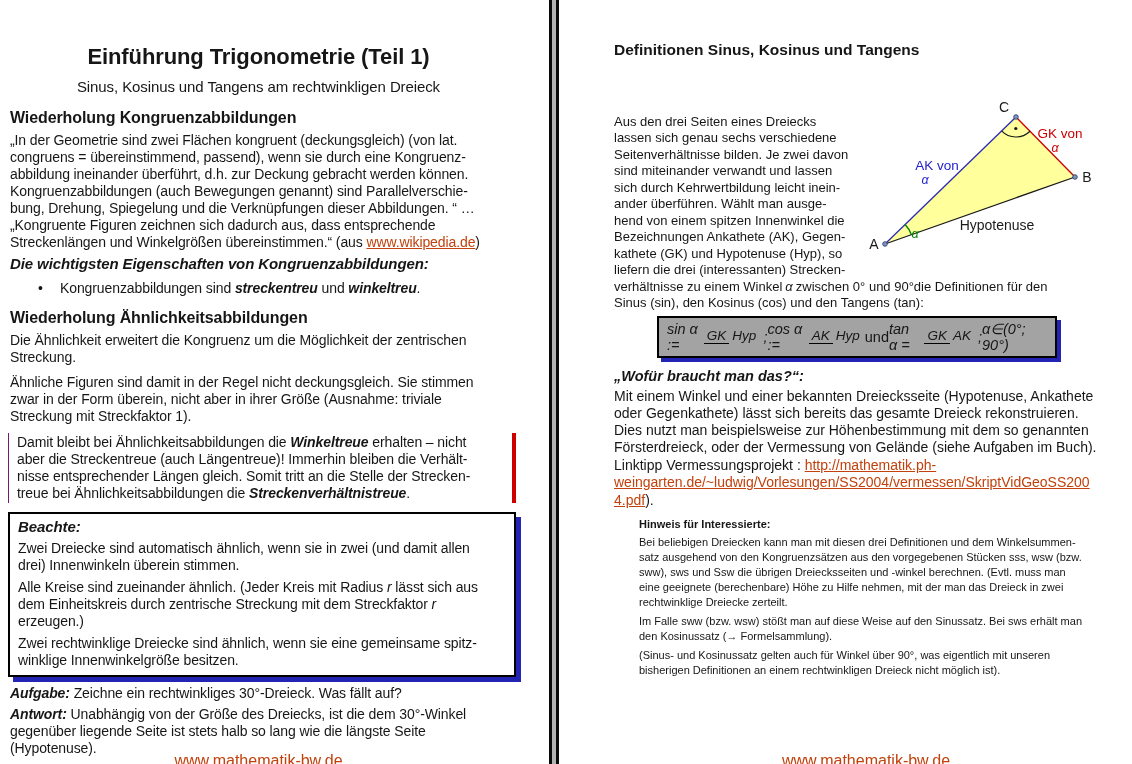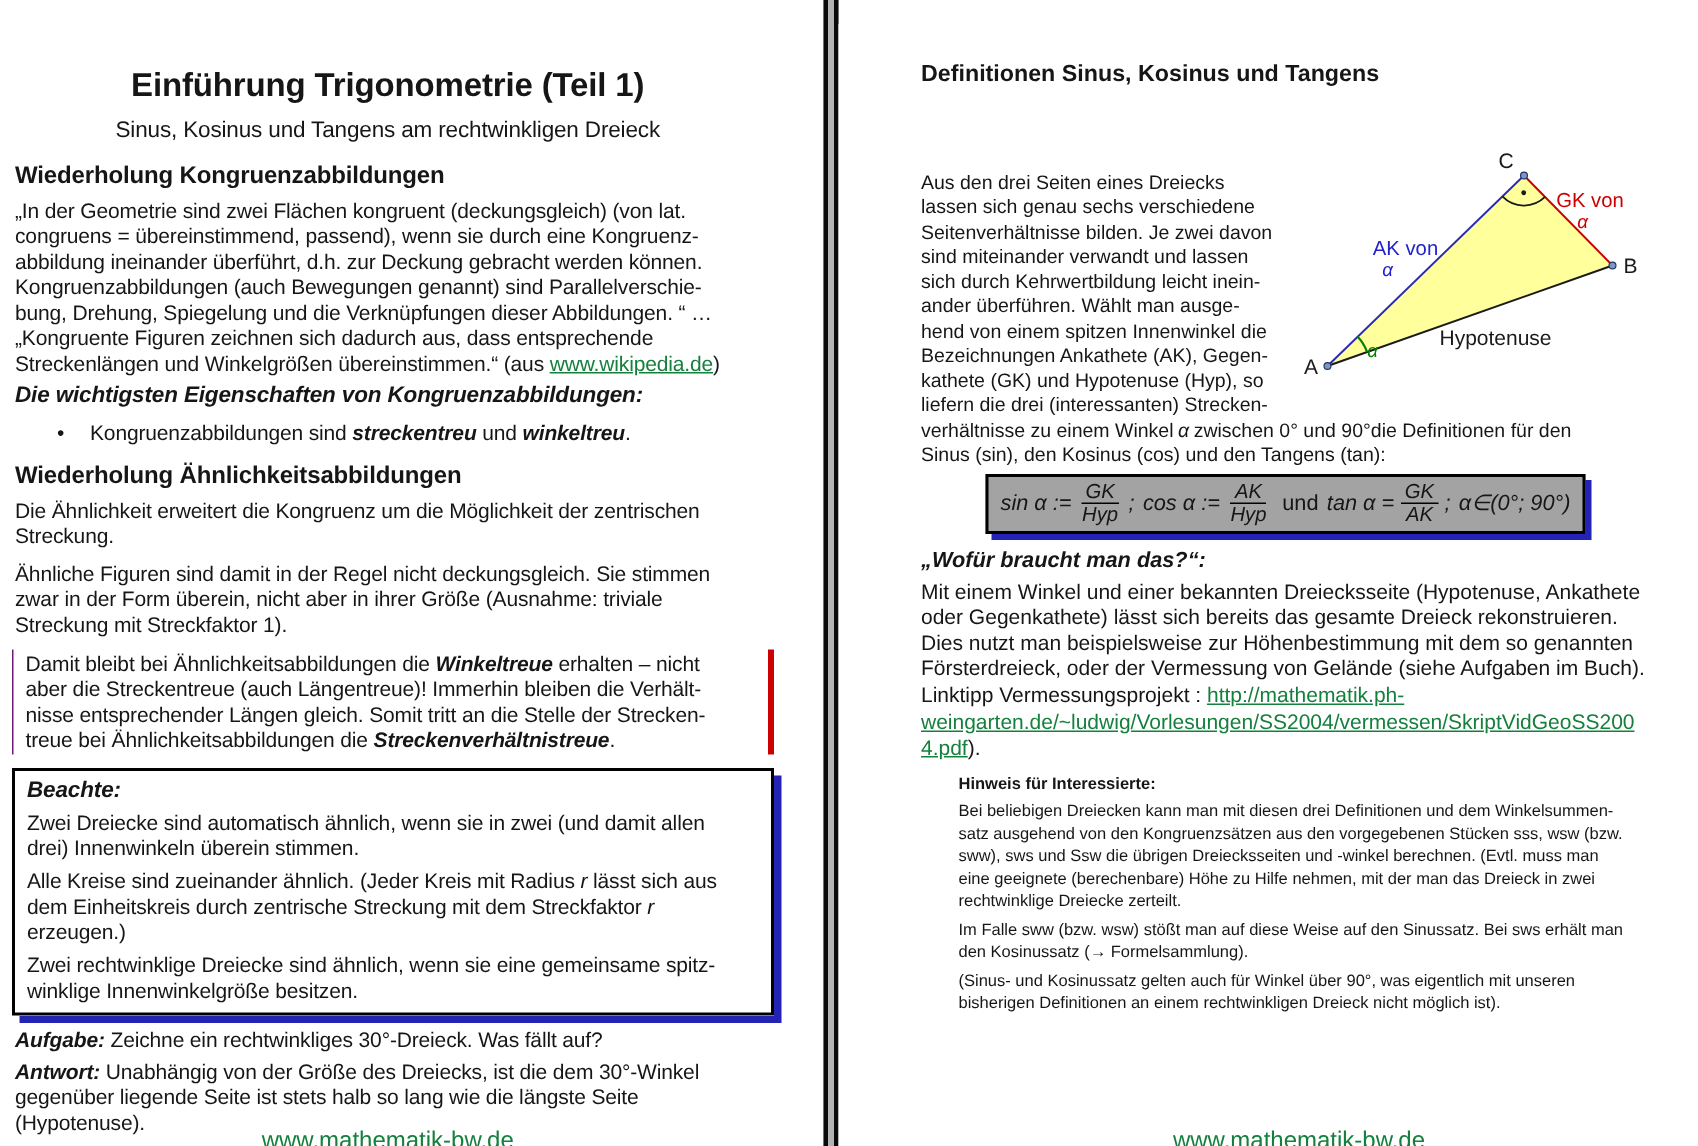--- a/index.html
+++ b/index.html
@@ -26,38 +26,38 @@
   .bullet-row { margin:7px 0 0 28px; line-height:17px; }
   .bullet-row .marker { display:inline-block; width:22px; }
   .marked { margin:8px -9px 0 -2px; border-left:1px solid #701a75; border-right:4px solid #cc0000;
             padding:1px 5px 1px 8px; white-space:pre-line; }
   .note-box { margin:9px -9px 0 -2px; border:2px solid #000; box-shadow:5px 5px 0 #2323b4;
               padding:4px 8px 6px 8px; }
   .note-box .npara { margin:5px 0 0; white-space:pre-line; line-height:17px; }
   .note-label { margin:0; font-size:15px; line-height:17px; }
   .qa { margin:8px 0 0; white-space:pre-line; }
   .qa.ans { margin-top:4px; }
-  a, .link { color:#15803d; text-decoration:underline; cursor:pointer; }
+  a, .link { color:#c2410c; text-decoration:underline; cursor:pointer; }
 
   .footer { position:absolute; bottom:10px; font-size:16px; text-align:center; }
   .footer-left  { left:10px; width:497px; }
   .footer-right { left:55px; width:504px; }
 
   
   .pr { margin:0 14px 0 55px; font-size:14px; }
   .def-h { margin:25px 0 0; font-size:15.5px; line-height:18px; font-weight:bold; }
   .intro { margin:5px 0 0; font-size:13px; line-height:16.5px; white-space:pre-line; }
   .intro .alpha { font-style:italic; margin:0 3px; }
   .tri-fig { float:right; width:252px; height:156px; margin:2px 0 2px 4px; }
   .formula-box { margin:4px 0 0 43px; width:400px; box-sizing:border-box;
                  border:2px solid #000; box-shadow:4px 4px 0 #2323b4;
                  padding:3px 8px; display:flex; align-items:center; justify-content:space-between;
                  font-style:italic; font-size:14.5px; background:#a3a3a3; }
   .fgroup { display:inline-flex; align-items:center; gap:2px; }
-  .frac { display:inline-flex; flex-direction:column; align-items:center; line-height:1.1;
+  .frac { display:inline-flex; flex-direction:row; align-items:center; line-height:1.1;
           font-size:13.5px; margin:0 2px; }
   .frac .num { padding:0 3px; border-bottom:1px solid #000; }
   .frac .den { padding:0 3px; }
   .upright { font-style:normal; }
   .wofuer { margin:9px 0 0; font-size:14.5px; line-height:18px; }
   .body-p { margin:3px 0 0; line-height:17px; white-space:pre-line; }
   .linktipp { margin:1px 0 0; line-height:17.5px; white-space:pre-line; }
   .hint { margin:8px 0 0 25px; width:444px; font-size:11px; line-height:15px; }
   .hint-h { margin:0; font-weight:bold; line-height:14px; }
   .hint  .hpara { margin:4px 0 0; white-space:pre-line; }

